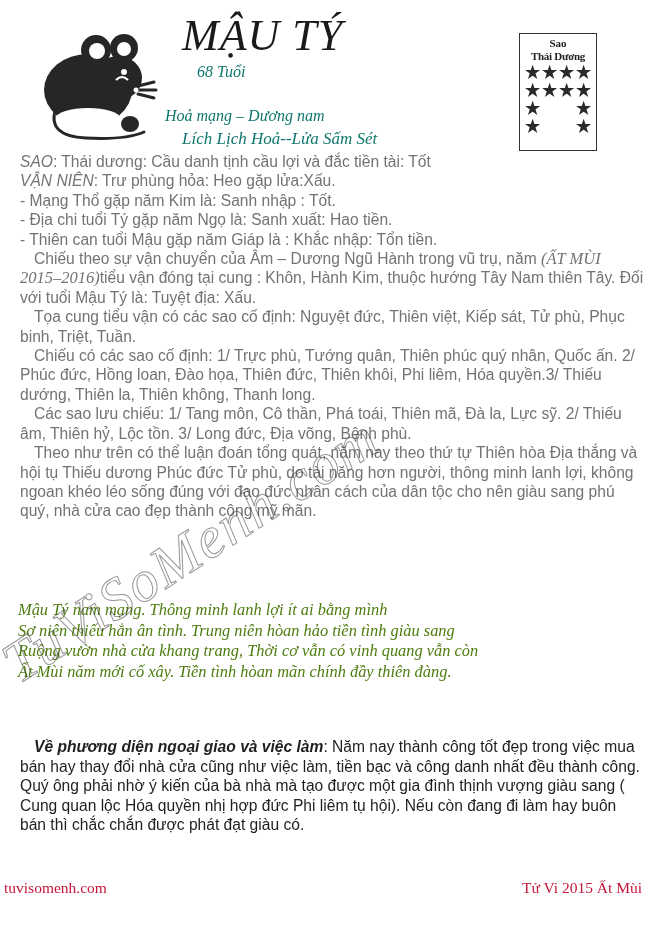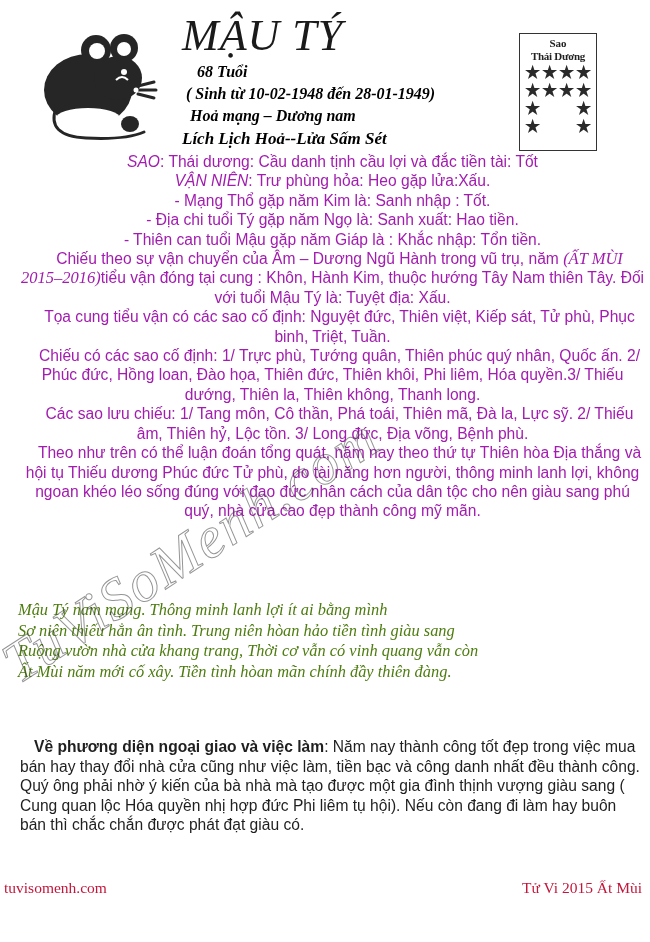--- a/index.html
+++ b/index.html
@@ -12,60 +12,60 @@
 
     
     .rat { position: absolute; left: 26px; top: 28px; width: 140px; height: 120px; }
     .title {
       position: absolute; left: 182px; top: 14px;
       font-family: "Liberation Serif", serif; font-style: italic; font-size: 44px;
       letter-spacing: 1px; color: #1a1a1a; line-height: 1;
     }
     .hdr-line {
       position: absolute; left: 187px;
-      font-family: "Liberation Serif", serif; font-style: italic; font-weight: bold;
-      font-size: 16px; color: #000000; white-space: nowrap; line-height: 1;
+      font-family: "Liberation Serif", serif; font-style: italic; font-weight: normal;
+      font-size: 16px; color: #0f766e; white-space: nowrap; line-height: 1;
     }
     .hdr-age { top: 64px; left: 197px; }
     .hdr-born { top: 86px; left: 186px; }
-    .hdr-menh { top: 108px; left: 190px; }
+    .hdr-menh { top: 108px; left: 165px; }
     .hdr-cung { top: 130px; left: 182px; font-size: 17px; }
 
     
     .starbox {
       position: absolute; left: 519px; top: 33px; width: 78px; height: 118px;
       border: 1.5px solid #333; box-sizing: border-box; text-align: center;
       font-family: "Liberation Serif", serif; font-weight: bold; font-size: 11px; color: #222;
     }
     .starbox .lbl1 { margin-top: 3px; line-height: 13px; }
     .starbox .lbl2 { line-height: 13px; white-space: nowrap; letter-spacing: -0.3px; }
     .stars { display: grid; grid-template-columns: repeat(4, 17px); justify-content: center; row-gap: 0px; margin-top: 1px; }
     .stars span { font-size: 17px; line-height: 18px; color: #2a2a2a; }
     .stars span.empty { visibility: hidden; }
 
     
     .body-text {
       position: absolute; left: 20px; top: 152px; width: 625px;
-      font-size: 15.6px; line-height: 19.4px; color: #a21caf; text-align: center;
+      font-size: 15.6px; line-height: 19.4px; color: #737373;
     }
     .body-text p { margin: 0; }
     .ital { font-style: italic; }
     .indent { text-indent: 14px; }
     .serif-ital { font-family: "Liberation Serif", serif; font-style: italic; font-size: 16.5px; }
     .poem {
       position: absolute; left: 18px; top: 600px;
       font-family: "Liberation Serif", serif; font-style: italic; font-size: 16.4px;
       line-height: 20.6px; color: #4d7c0f;
     }
     .poem div { white-space: nowrap; }
     .career {
       position: absolute; left: 20px; top: 737px; width: 625px;
       font-size: 15.6px; line-height: 19.6px; color: #1f1f1f;
     }
-    .career .head { font-weight: bold; }
+    .career .head { font-weight: bold; font-style: italic; }
 
     
     .footer {
       position: absolute; top: 879px; font-family: "Liberation Serif", serif;
       font-size: 15.5px; color: #c4163a;
     }
     .footer-left { left: 4px; }
     .footer-right { right: 8px; }
 
     
@@ -100,21 +100,20 @@
     </g>
     <g fill="#fff">
         <circle cx="98" cy="44" r="3"></circle>
         <circle cx="110" cy="62" r="2.5"></circle>
       </g>
     <path d="M90 52 Q96 46 102 52" stroke="#fff" stroke-width="2" fill="none"></path>
   </svg>
 
   <div class="title">MẬU TÝ</div>
   <div class="hdr-line hdr-age">68 Tuổi</div>
-  <div class="hdr-line hdr-born">( Sinh từ 10-02-1948 đến 28-01-1949)</div>
   <div class="hdr-line hdr-menh">Hoả mạng – Dương nam</div>
   <div class="hdr-line hdr-cung">Lích Lịch Hoả--Lửa Sấm Sét</div>
 
   <div class="starbox">
     <div class="lbl1">Sao</div>
     <div class="lbl2">Thái Dương</div>
     <div class="stars">
       <span>★</span>
       <span>★</span>
       <span>★</span>

